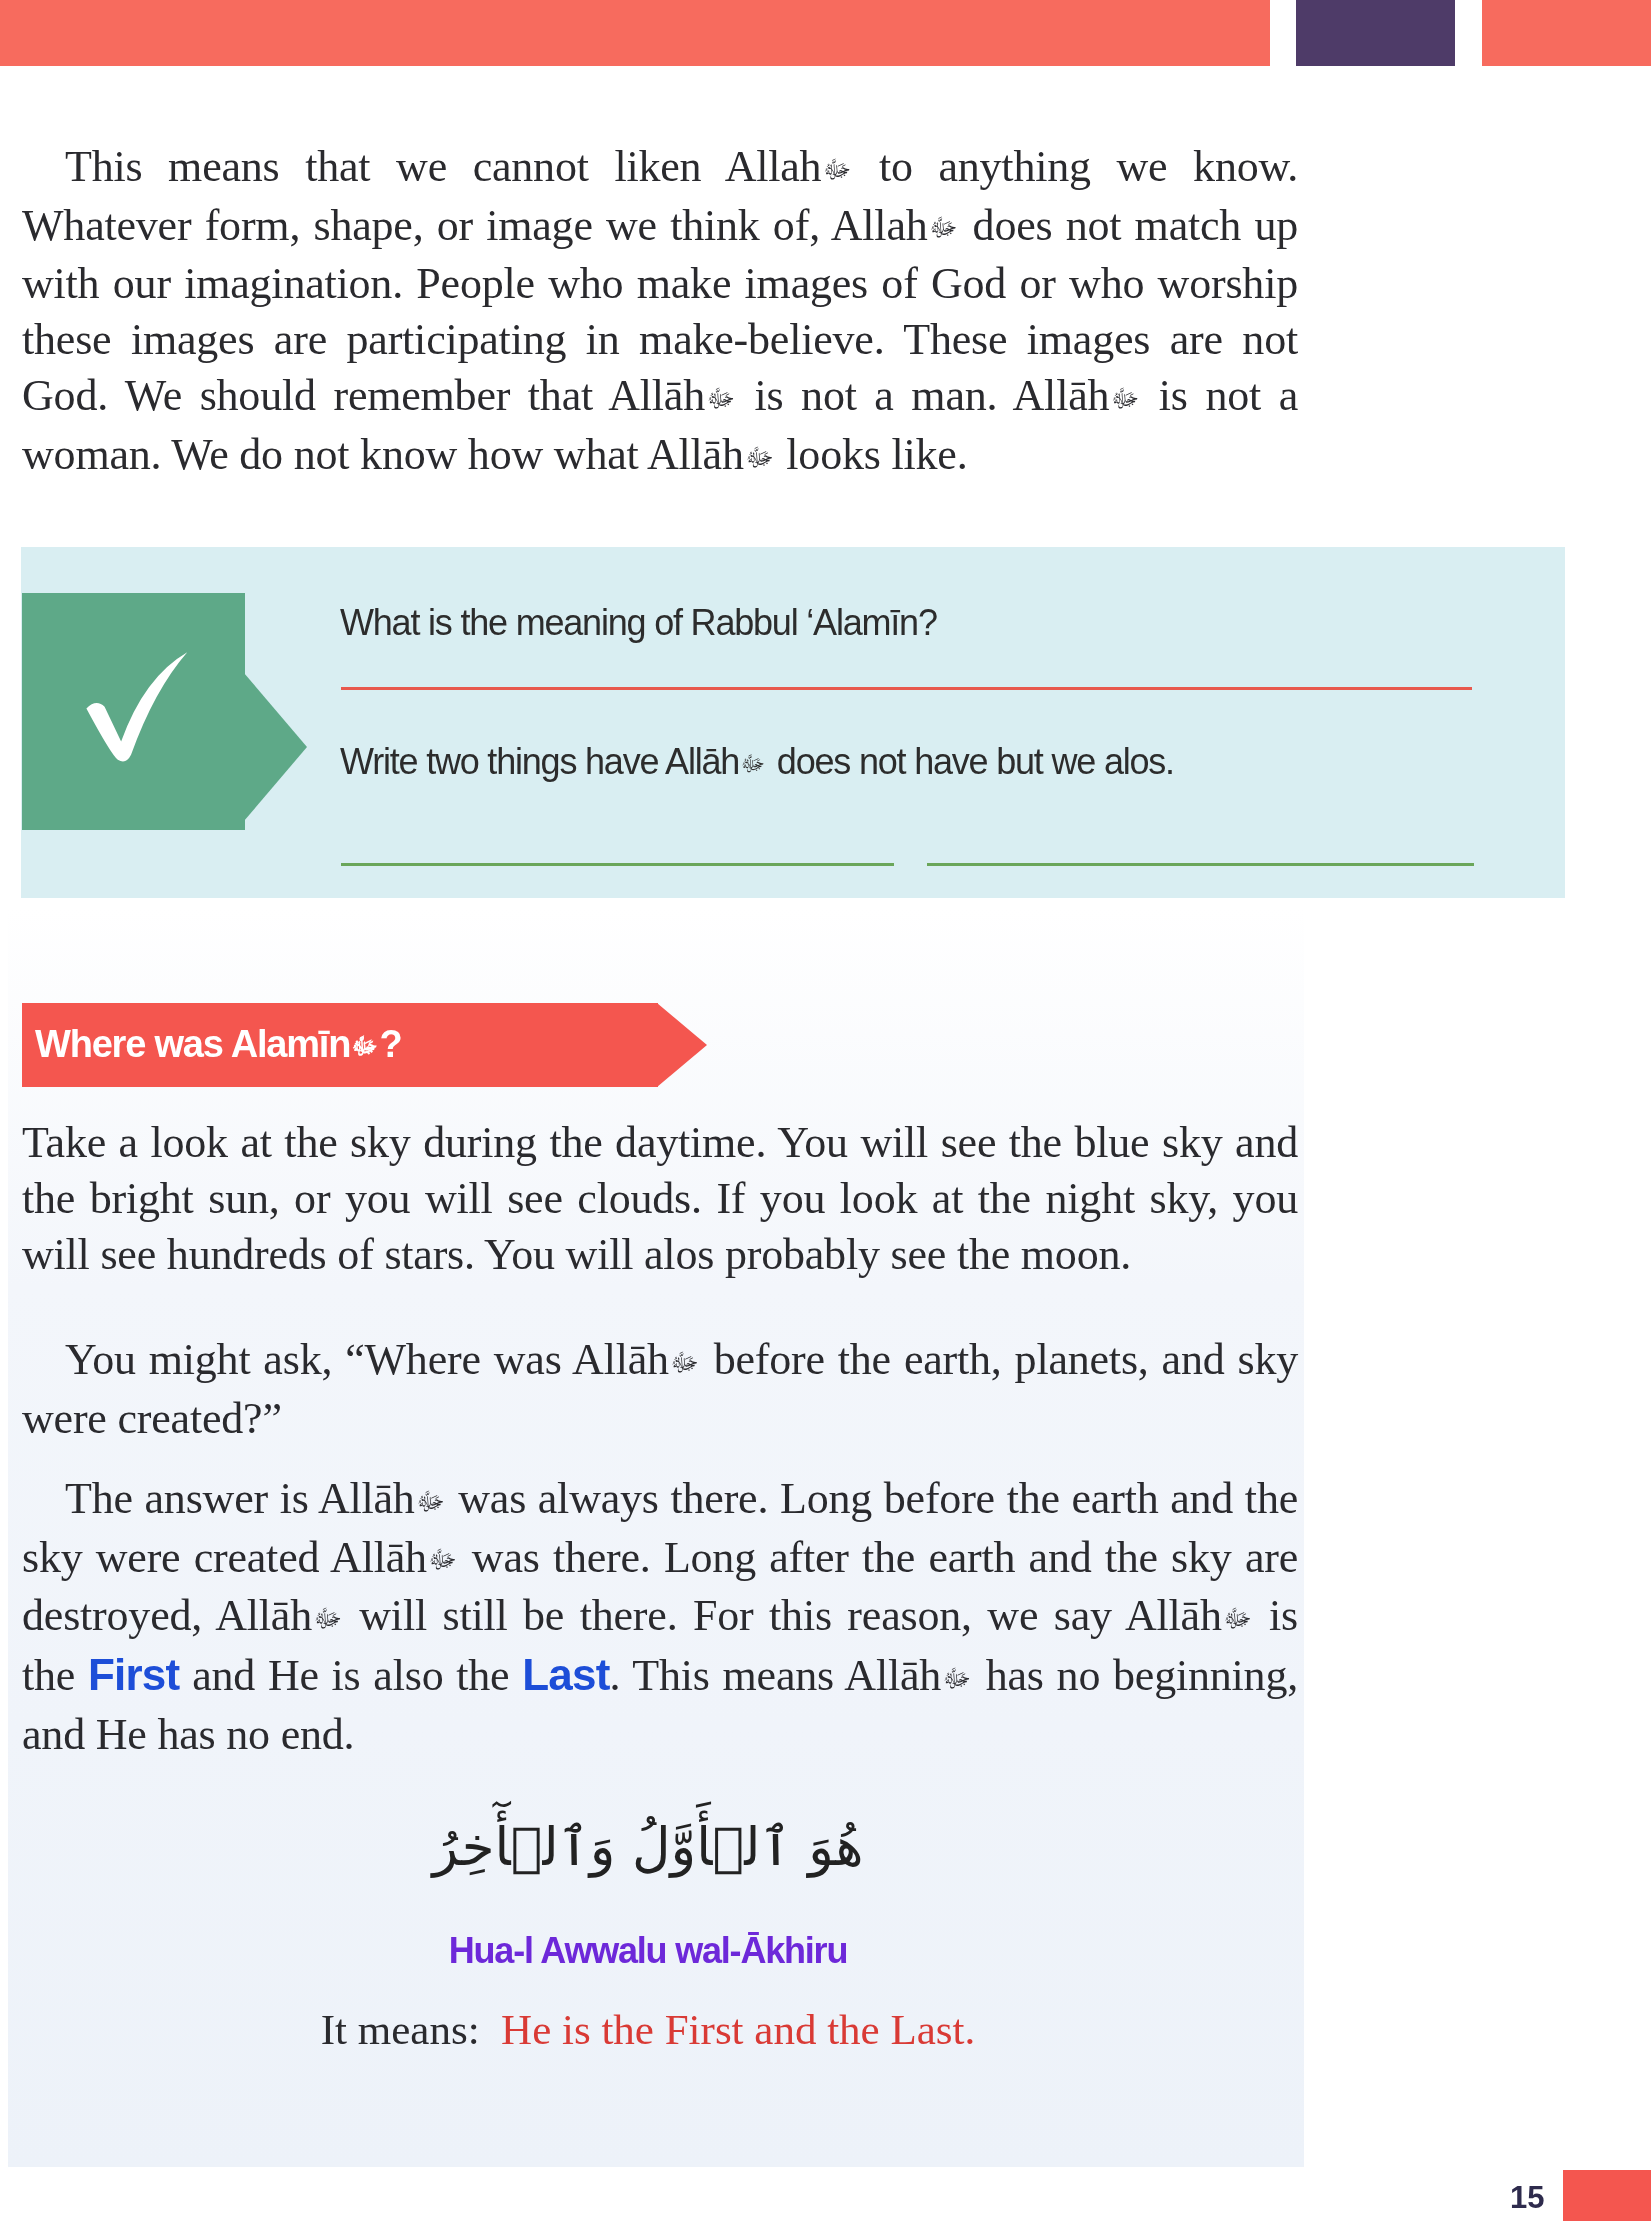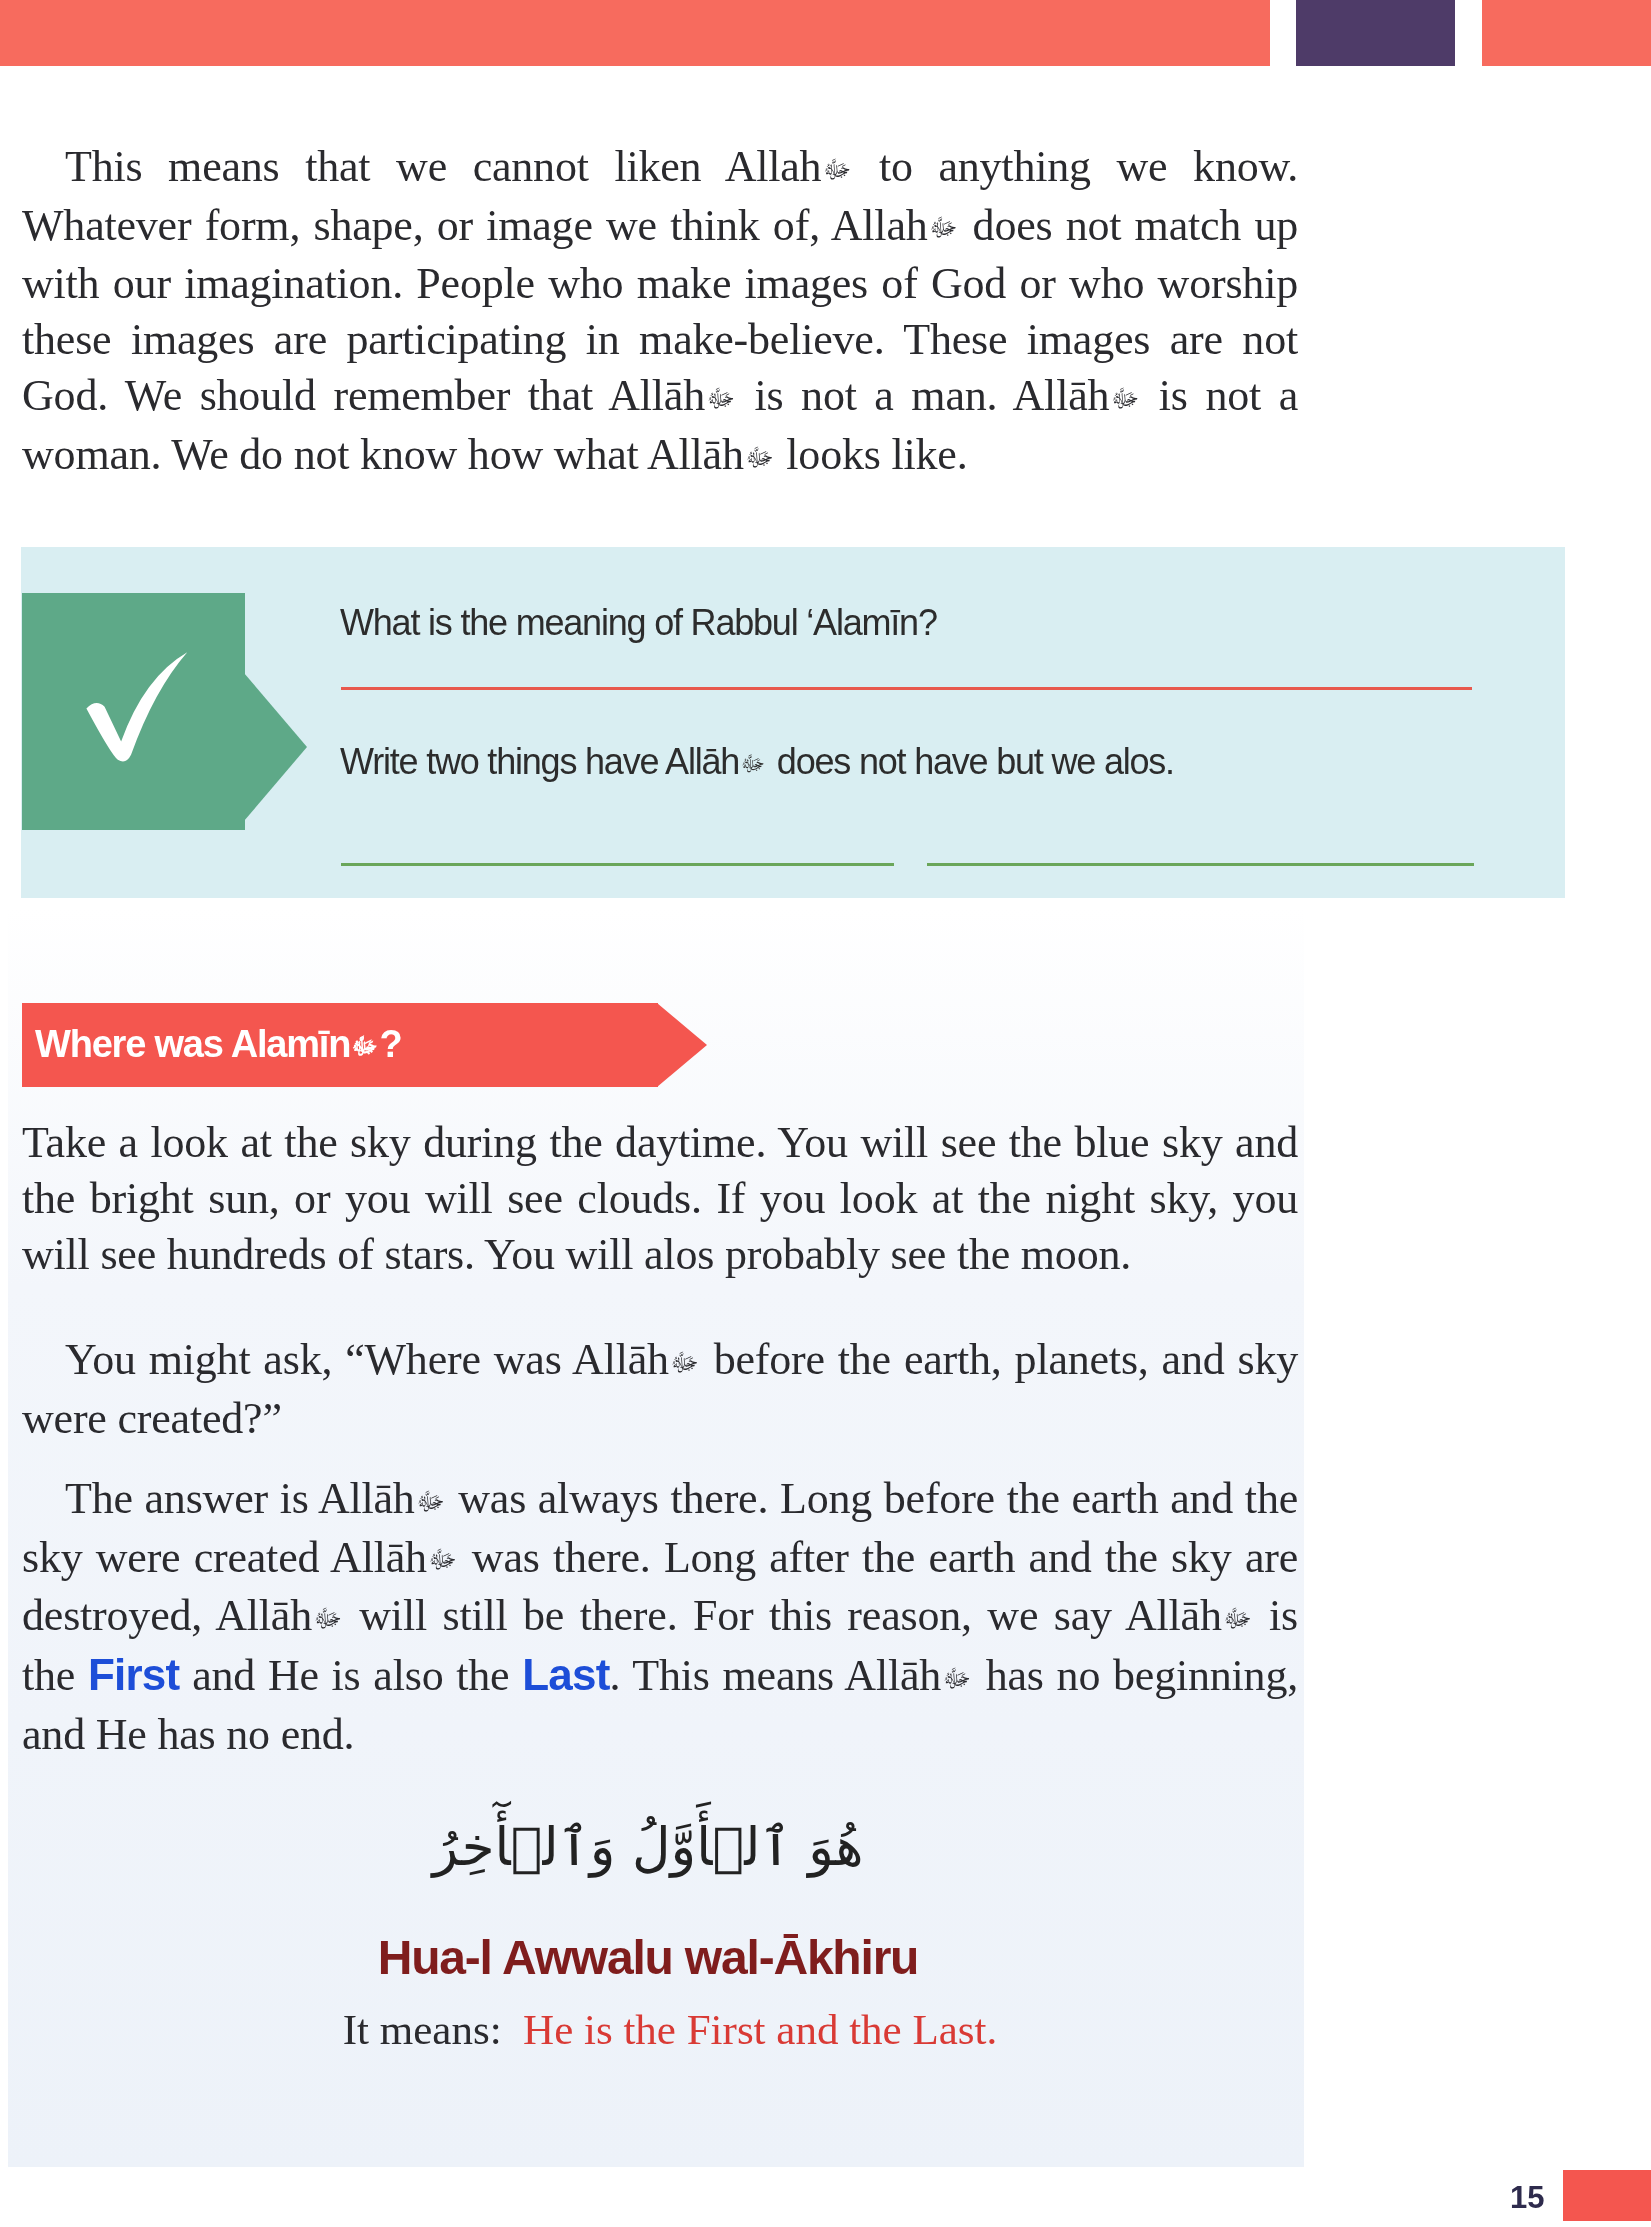--- a/index.html
+++ b/index.html
@@ -65,26 +65,25 @@
   .banner-text .sw { color:#fff; font-size:23px; }
 
   .arabic {
     left:0; width:1296px; top:1816px; text-align:center;
     font-family:"DejaVu Sans", sans-serif; font-size:53px; color:#222;
     direction:rtl;
   }
   .translit {
     left:0; width:1296px; top:1930px; text-align:center;
     font-family:"Liberation Sans", sans-serif; font-weight:bold;
-    font-size:48px; color:#7f1d1d; letter-spacing:-1.2px;
+    font-size:36px; color:#6d28d9; letter-spacing:-1.2px;
   }
   .meaning {
     left:0; width:1296px; top:2005px; text-align:center;
     font-size:43px;
-    padding-left:22px;
   }
   .meaning .red { color:#d93a35; }
 
   .page-num {
     left:1510px; top:2180px; font-family:Liberation Sans, sans-serif;
     font-weight:bold; font-size:31px; color:#2e2b4d;
   }
   .page-tab { left:1563px; top:2170px; width:88px; height:51px; background:#f4564f; }
 </style>
 </head>

